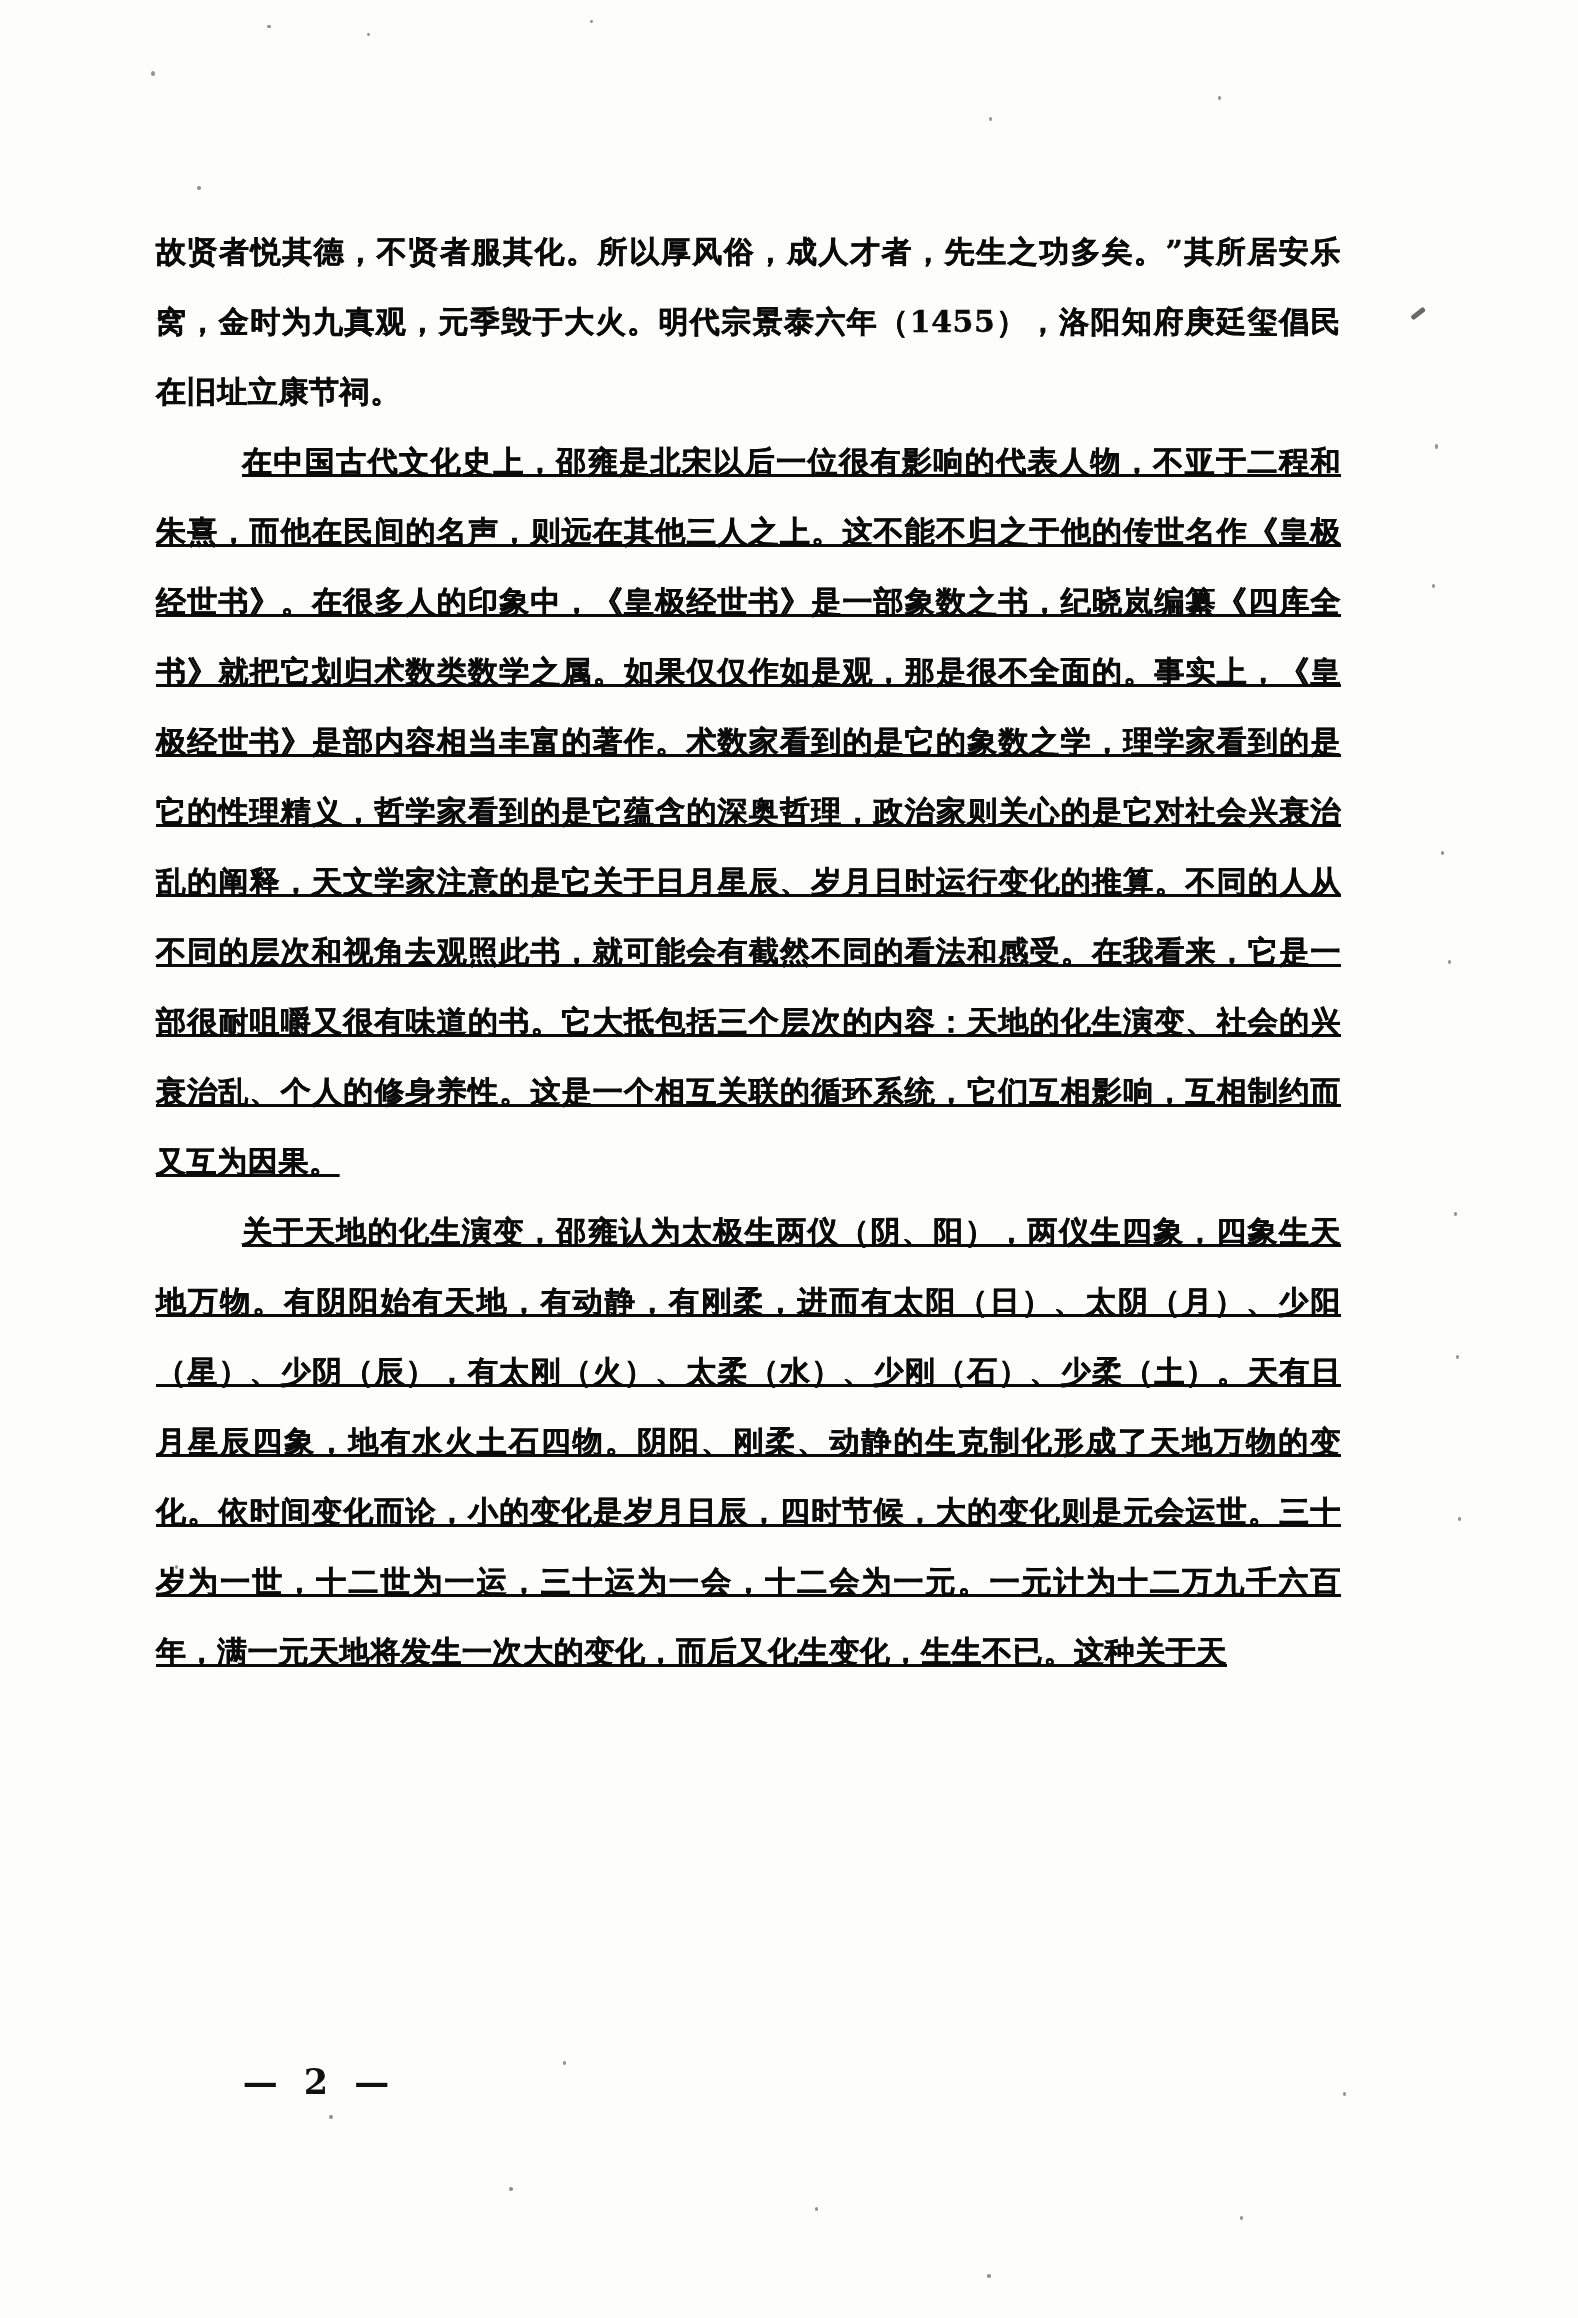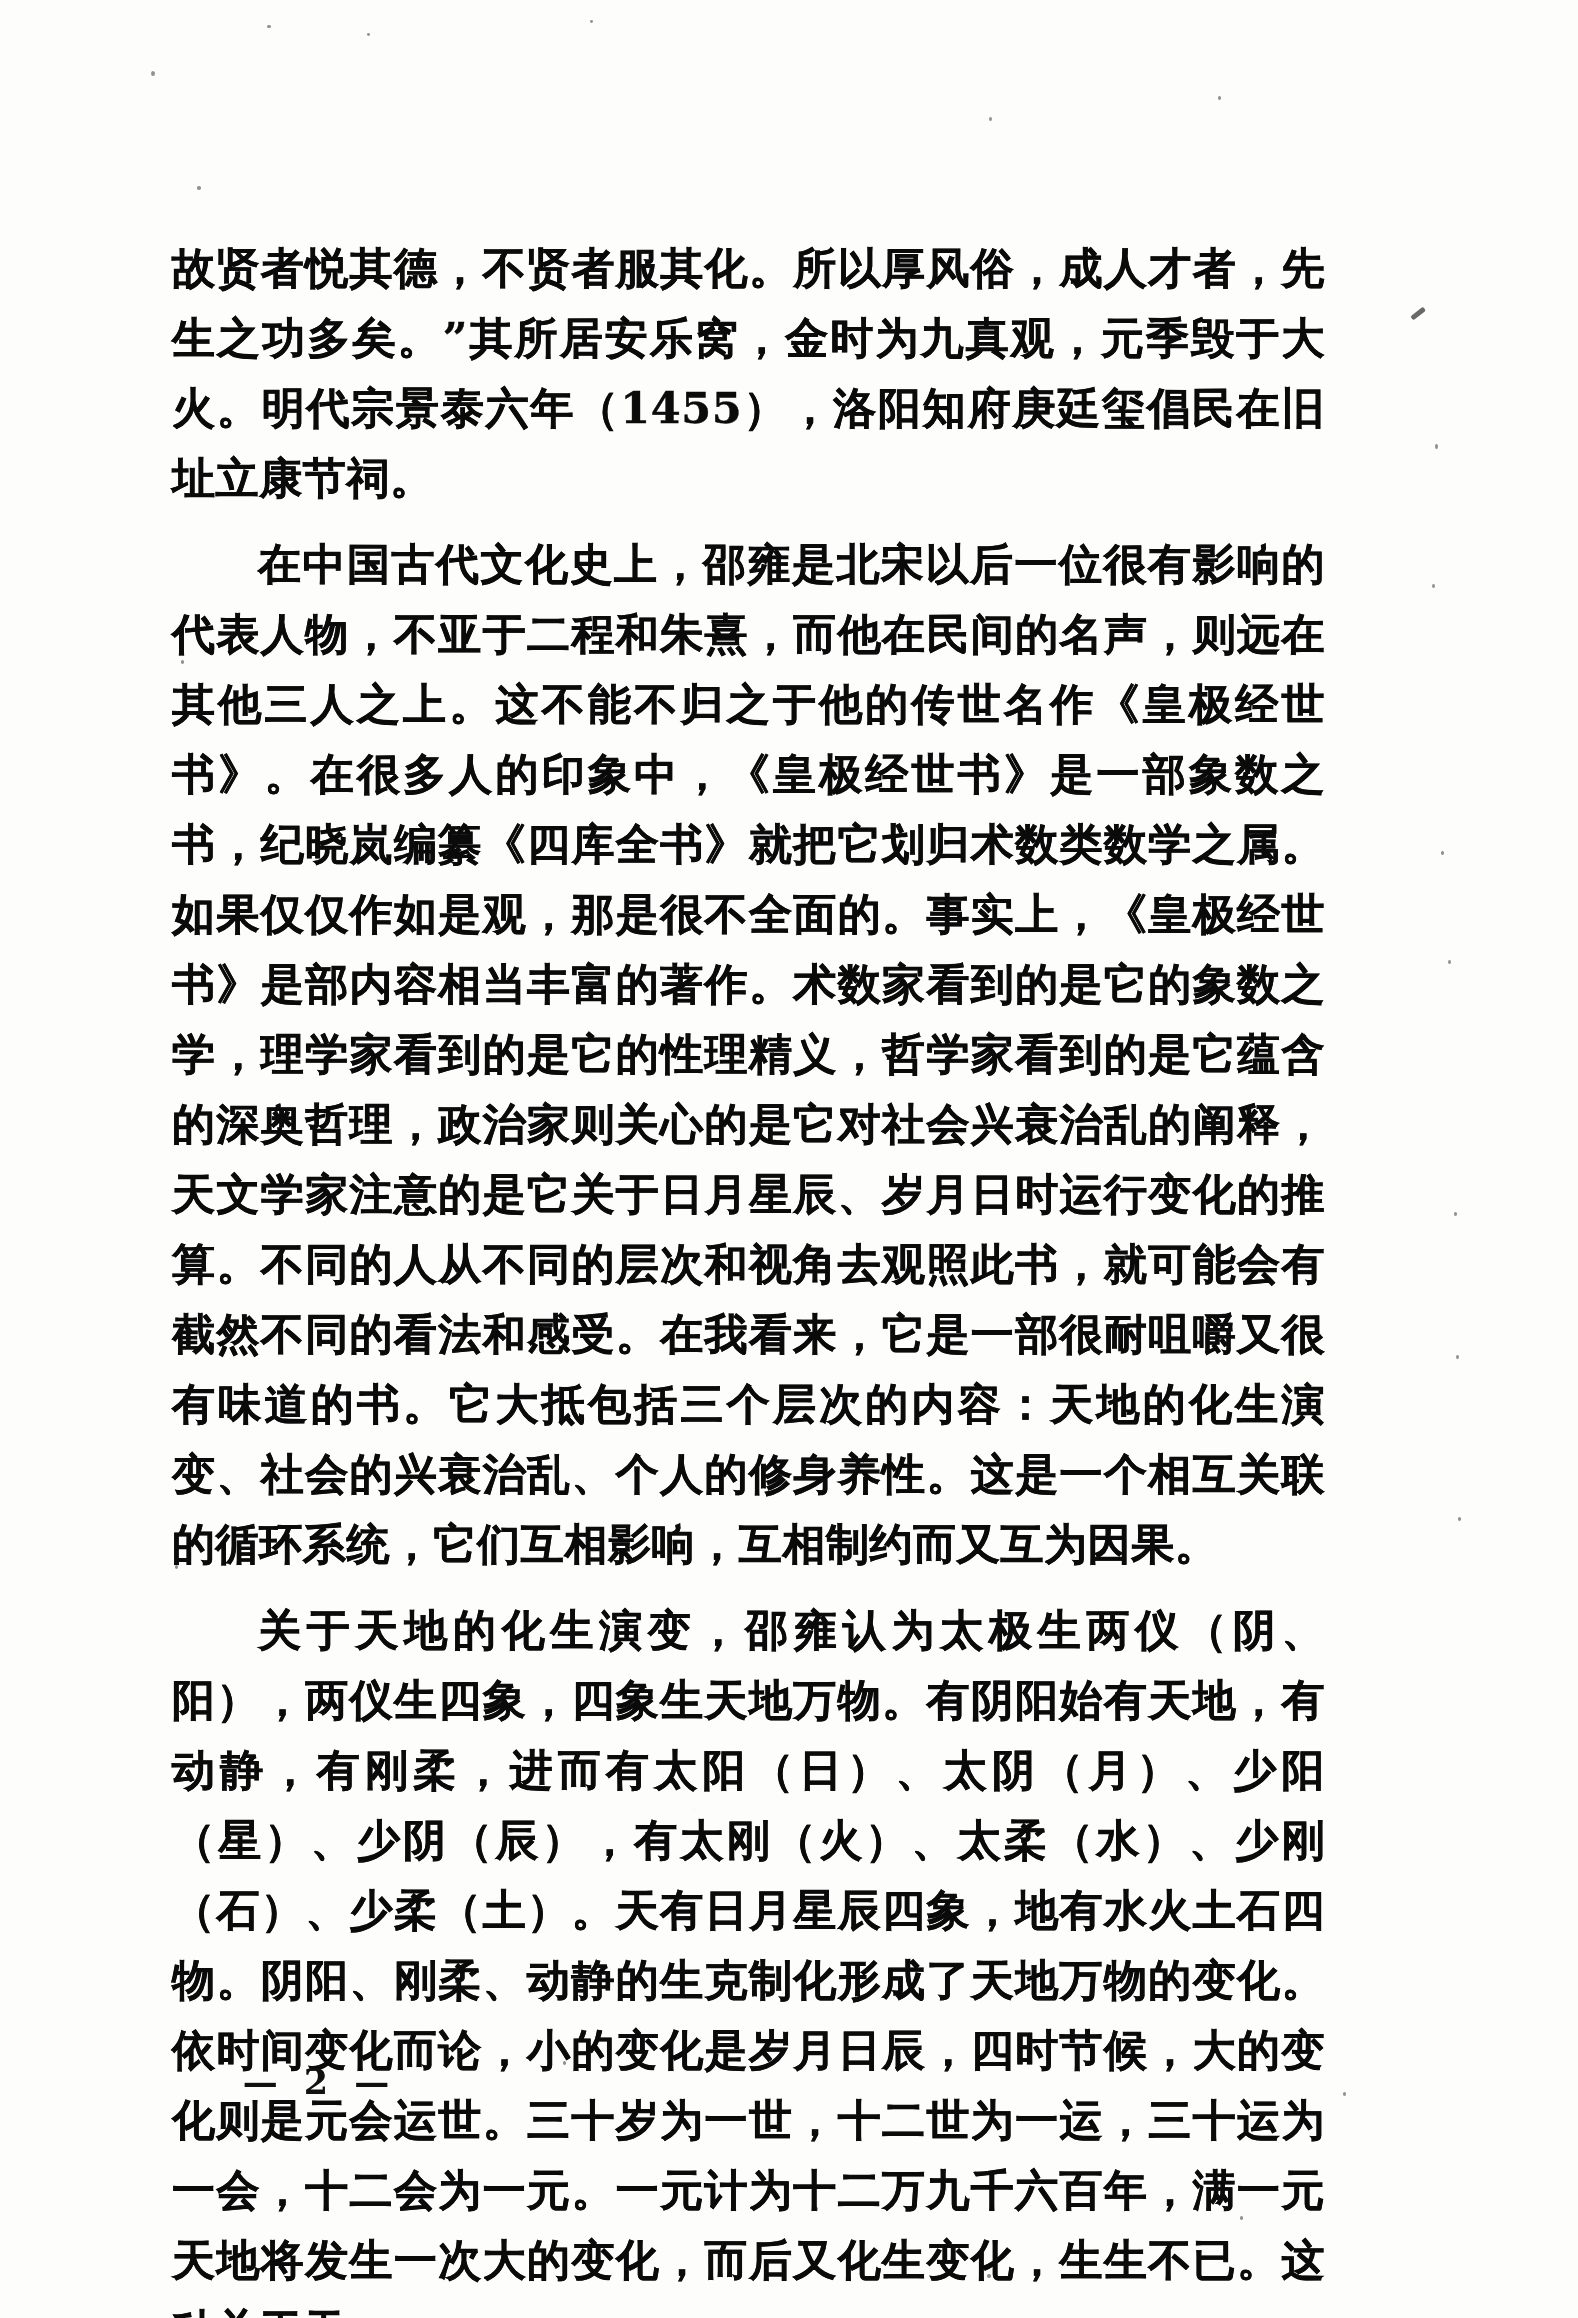--- a/index.html
+++ b/index.html
@@ -24,36 +24,37 @@
 
   
   .text-block {
     position: absolute;
     left: 156px;
     top: 217px;
     width: 1185px;
   }
 
   .para {
-    margin: 16px;
+    margin: 0;
     font-family: "DejaVu Serif", "Liberation Serif", serif;
     font-weight: 700;
-    font-size: 43px;
+    font-size: 30px;
     line-height: 70px;
     letter-spacing: 0.6px;
     color: #0b0b0b;
     text-align: justify;
     text-align-last: left;
     text-justify: inter-character;
     word-break: break-all;
     -webkit-text-stroke: 0.4px #0b0b0b;
   }
 
   .para.indent {
     text-indent: 86px;
+    text-decoration: underline;
   }
 
   .para + .para {
     margin-top: 0;
   }
 
   
   .page-number {
     position: absolute;
     left: 156px;

